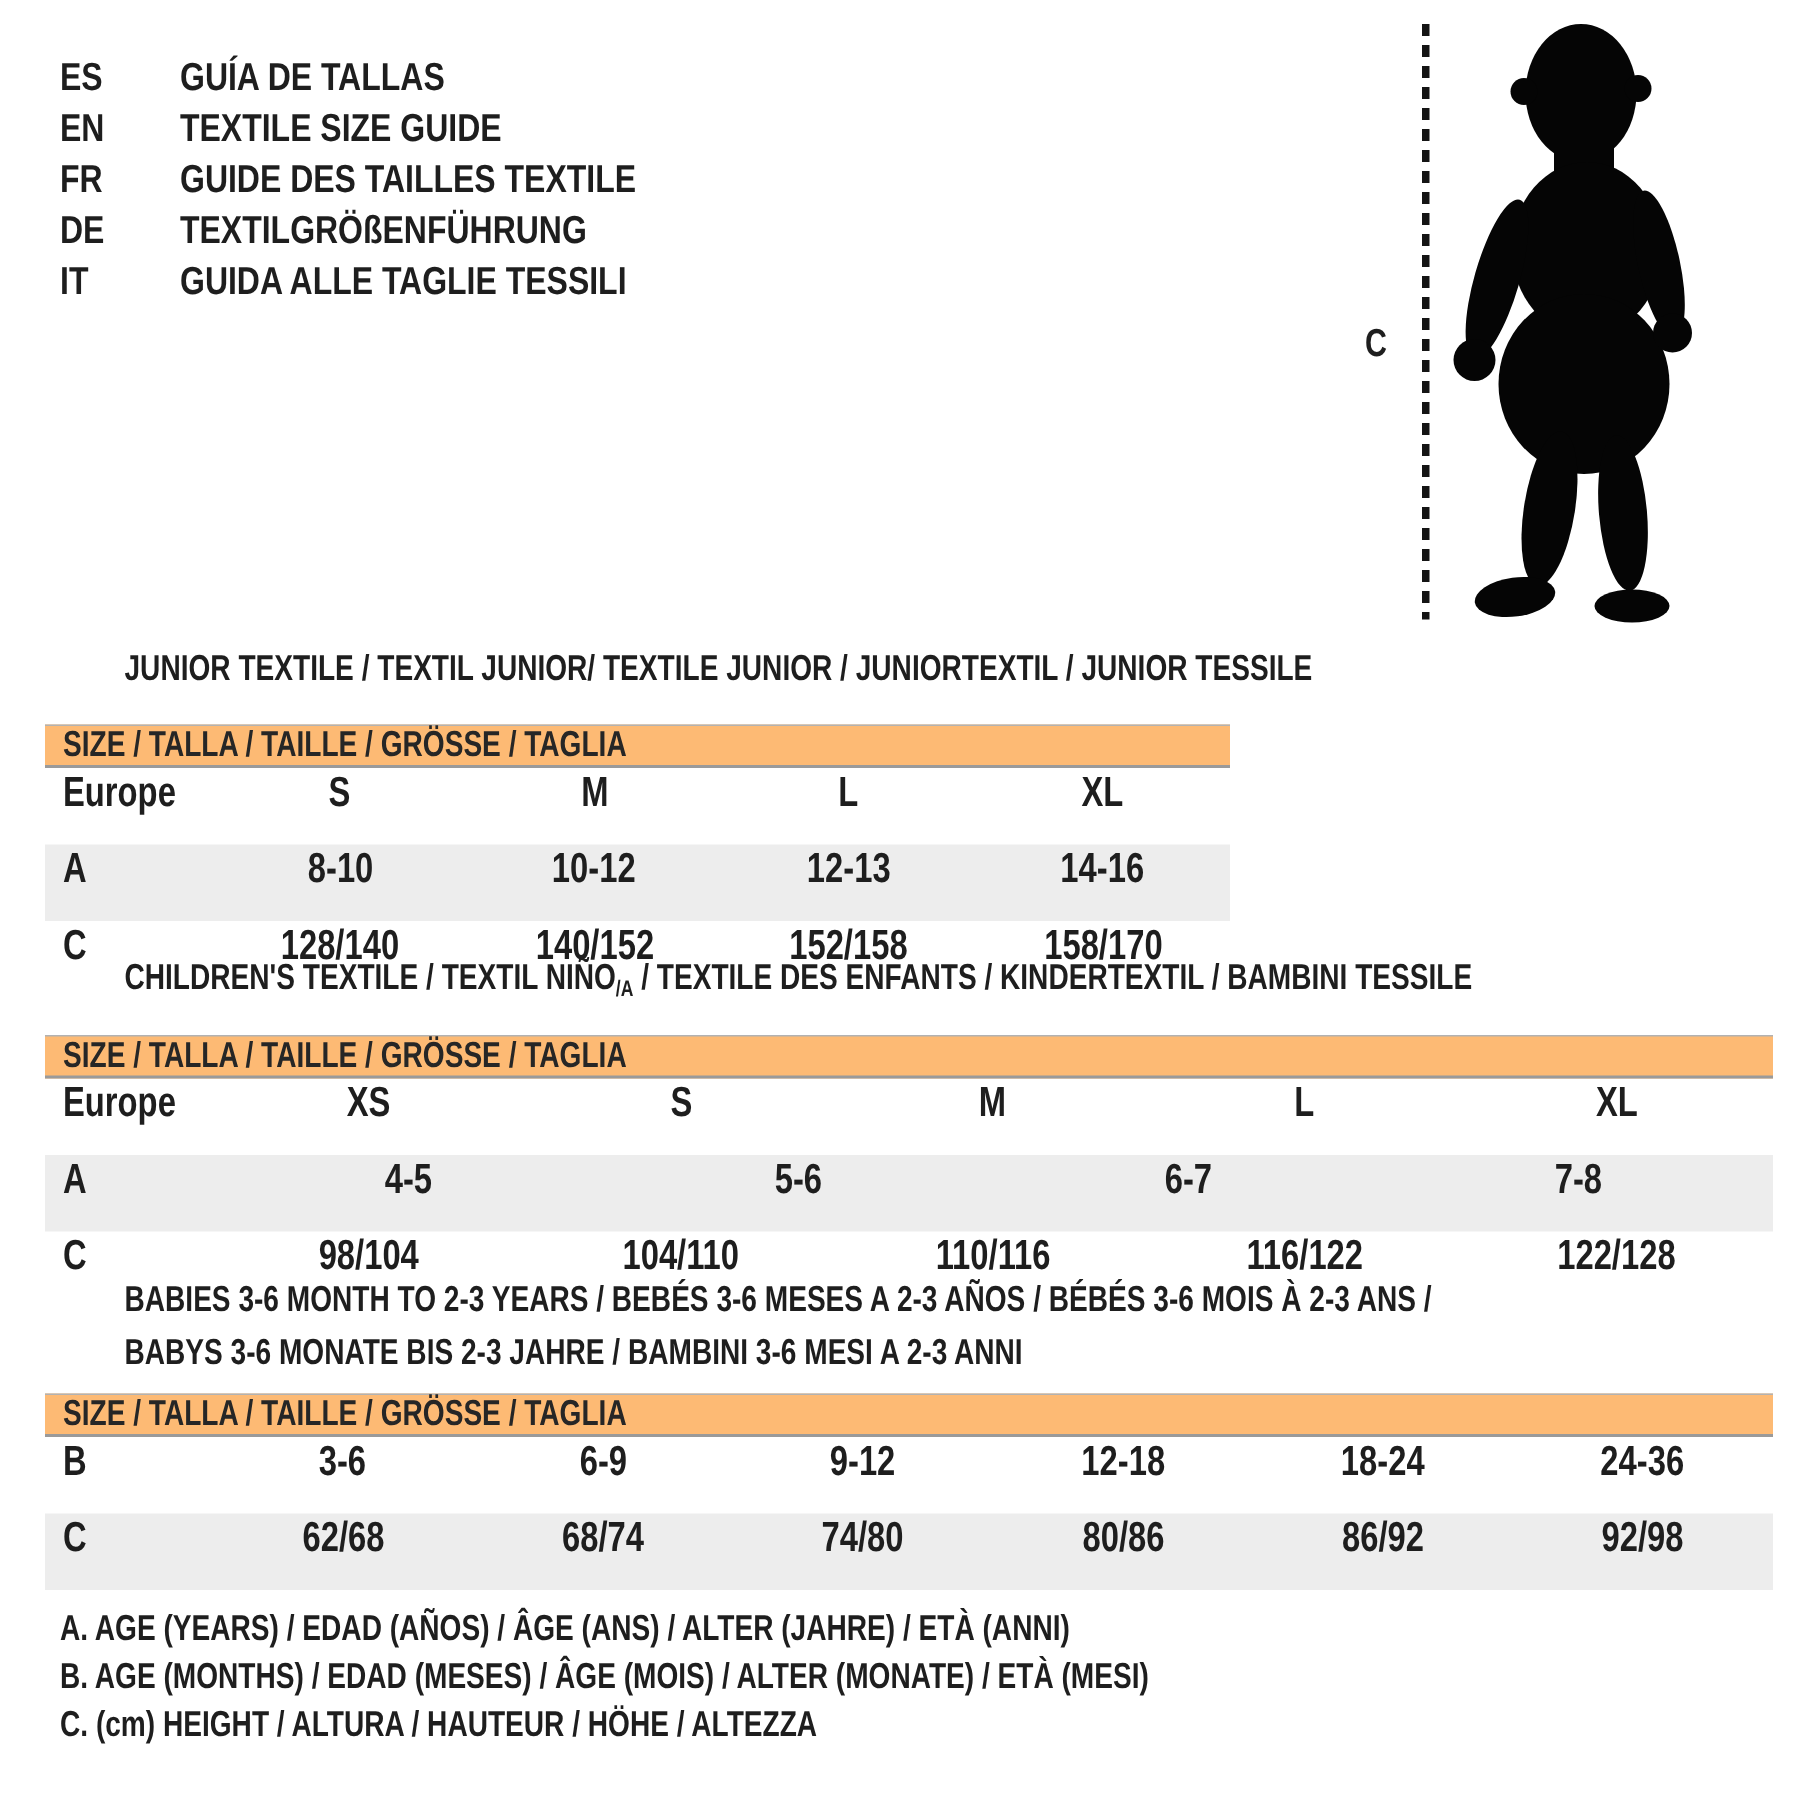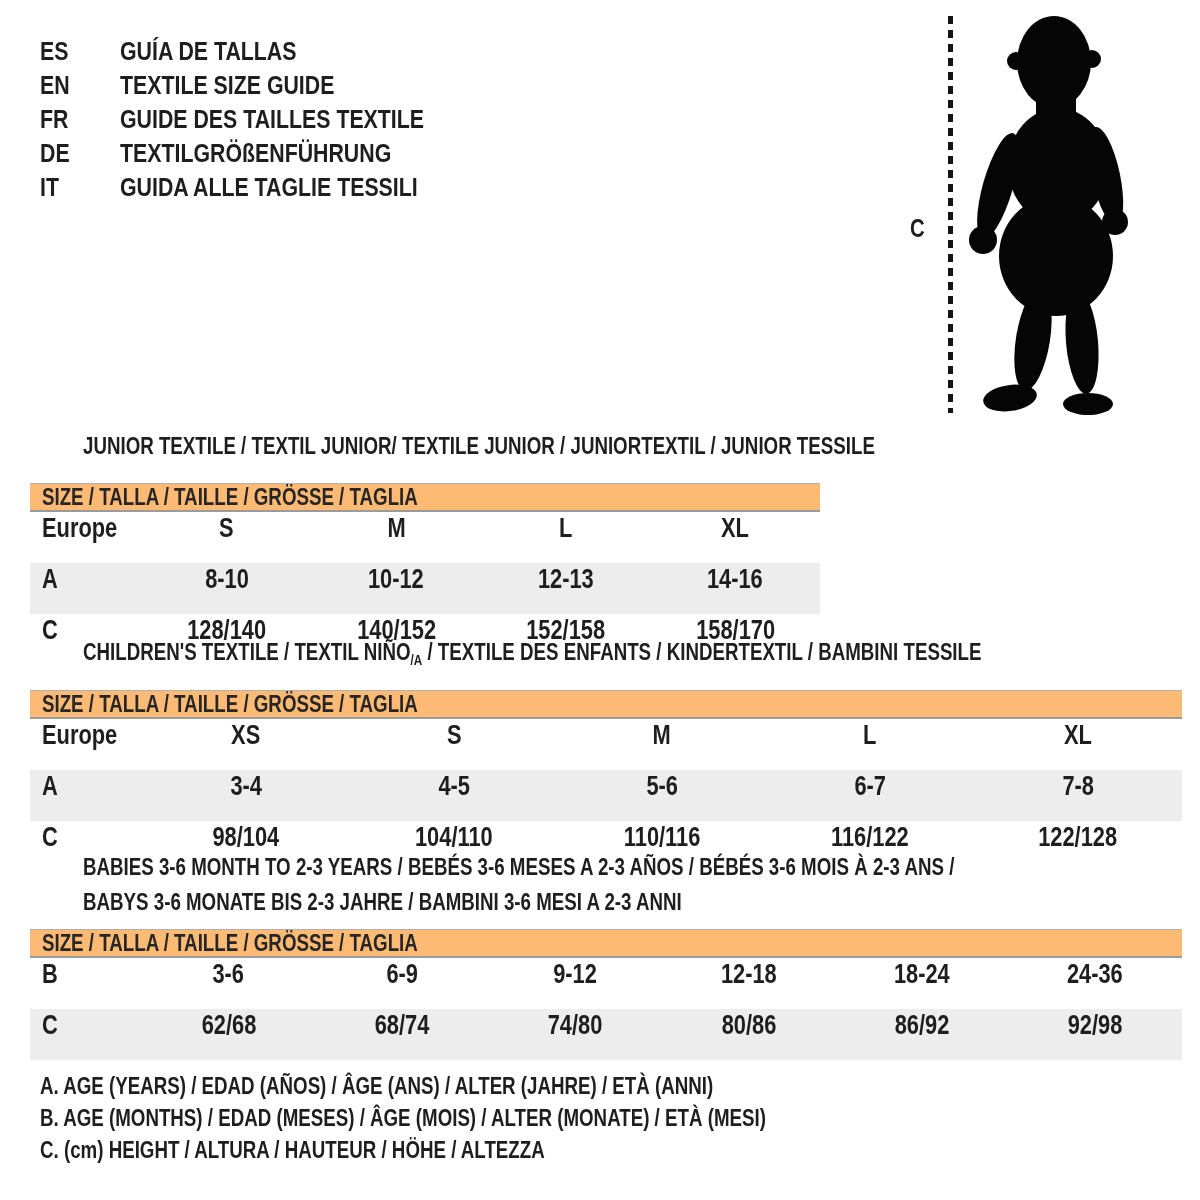--- a/index.html
+++ b/index.html
@@ -149,21 +149,20 @@
     <div class="t-row">
       <div class="t-label"><span class="cnd ol">Europe</span></div>
       <div class="t-cell"><span class="cnd">XS</span></div>
       <div class="t-cell"><span class="cnd">S</span></div>
       <div class="t-cell"><span class="cnd">M</span></div>
       <div class="t-cell"><span class="cnd">L</span></div>
       <div class="t-cell"><span class="cnd">XL</span></div>
     </div>
     <div class="t-row shaded">
       <div class="t-label"><span class="cnd ol">A</span></div>
-      <div class="t-cell"><span class="cnd">3-4</span></div>
       <div class="t-cell"><span class="cnd">4-5</span></div>
       <div class="t-cell"><span class="cnd">5-6</span></div>
       <div class="t-cell"><span class="cnd">6-7</span></div>
       <div class="t-cell"><span class="cnd">7-8</span></div>
     </div>
     <div class="t-row">
       <div class="t-label"><span class="cnd ol">C</span></div>
       <div class="t-cell"><span class="cnd">98/104</span></div>
       <div class="t-cell"><span class="cnd">104/110</span></div>
       <div class="t-cell"><span class="cnd">110/116</span></div>

